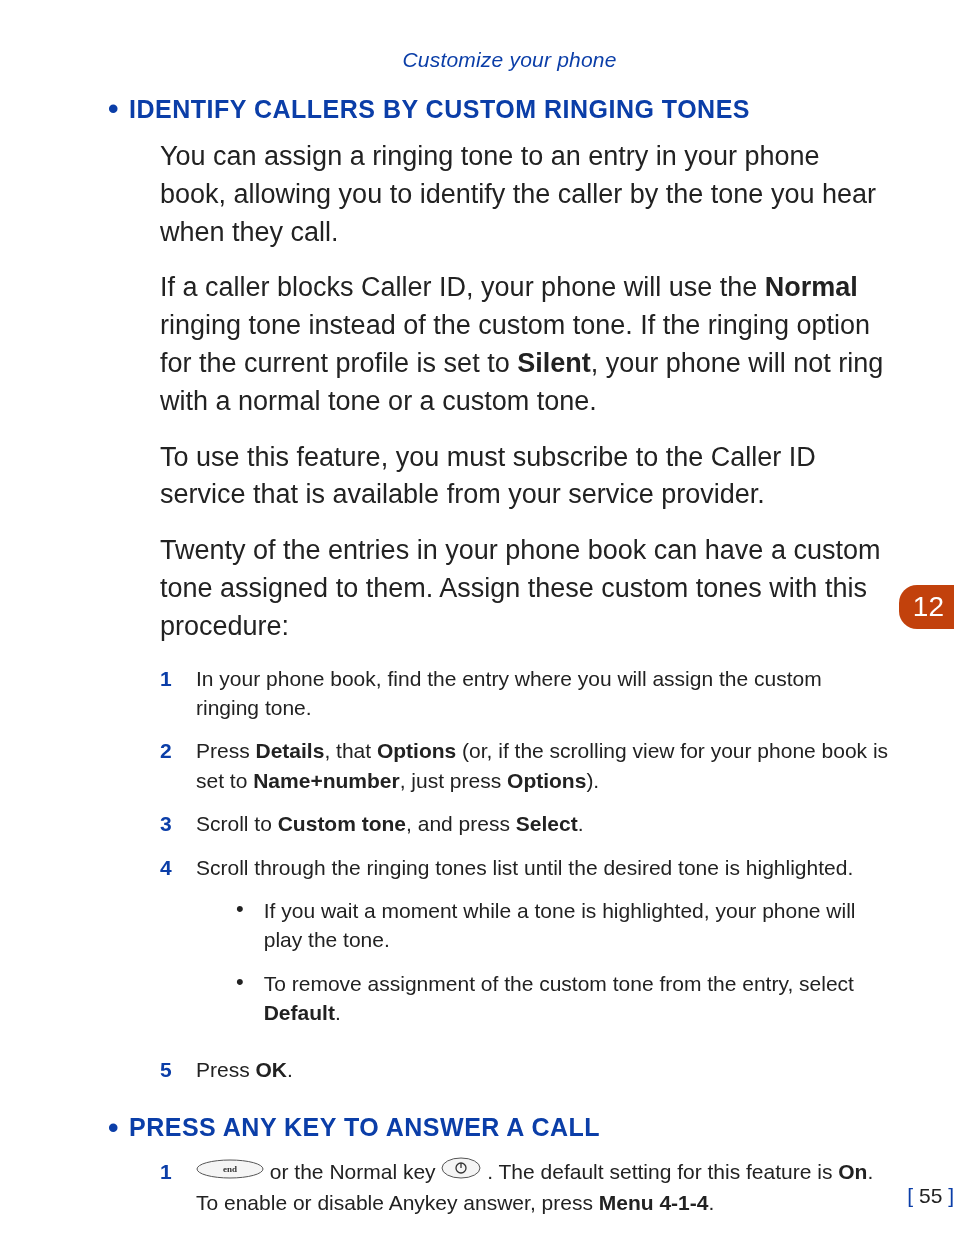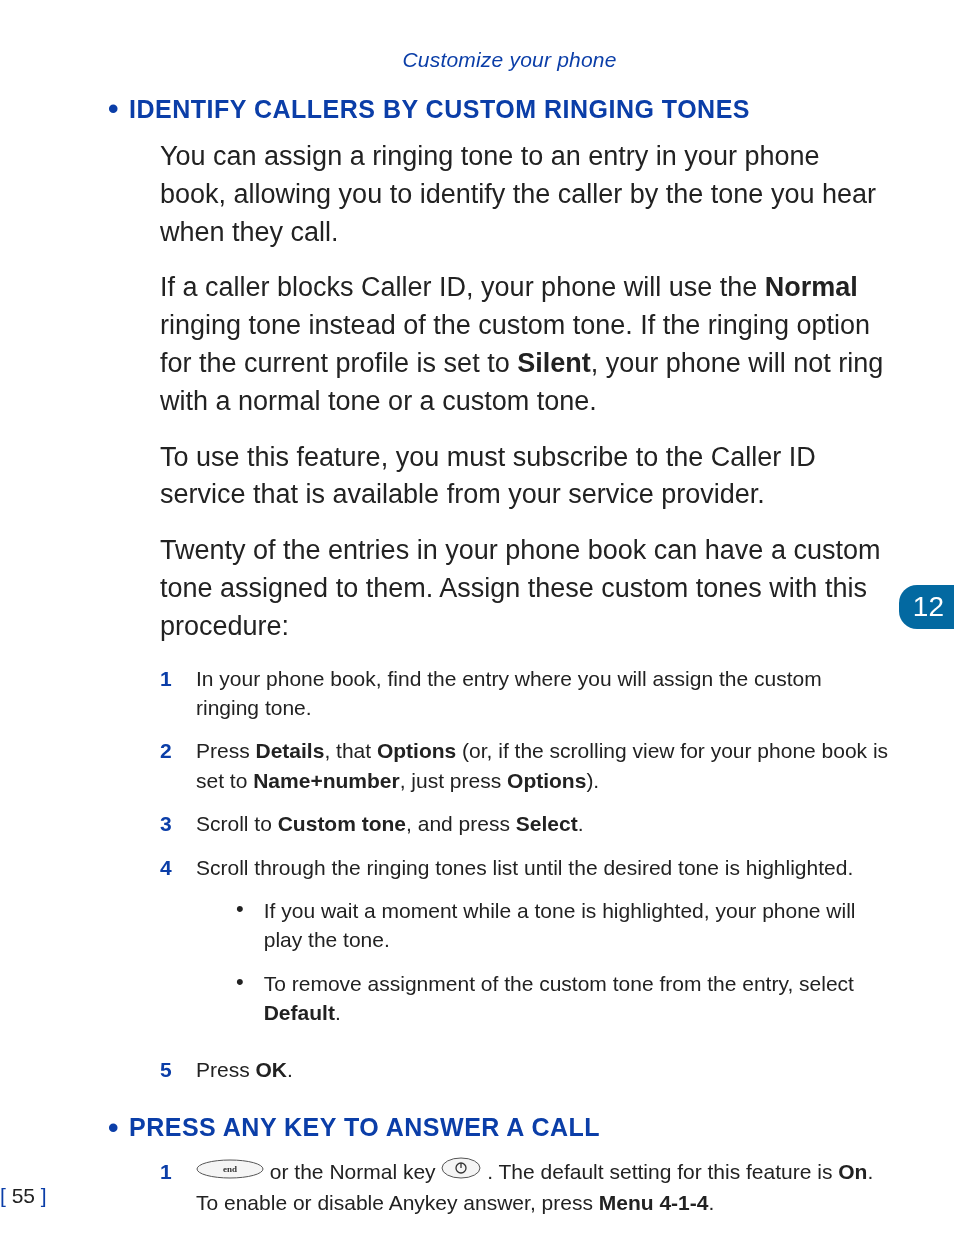--- a/index.html
+++ b/index.html
@@ -81,30 +81,30 @@
     margin-bottom: 14px;
   }
   ol.steps ul.sub li .dot {
     font-size: 22px;
     line-height: 1.2;
   }
   .page-number {
     position: absolute;
     bottom: 40px;
     left: 0; right: 0;
-    text-align: left;
+    text-align: right;
     font-size: 21px;
     color: #222;
   }
   .page-number .brackets { color: #0b3ea8; }
   .side-tab {
     position: absolute;
     right: 0;
     top: 585px;
-    background: #0369a1;
+    background: #c2410c;
     color: #fff;
     font-size: 28px;
     font-weight: 400;
     padding: 6px 10px 6px 14px;
     border-radius: 18px 0 0 18px;
     font-family: Verdana, sans-serif;
   }
   
   .key-icon {
     display: inline-block;

